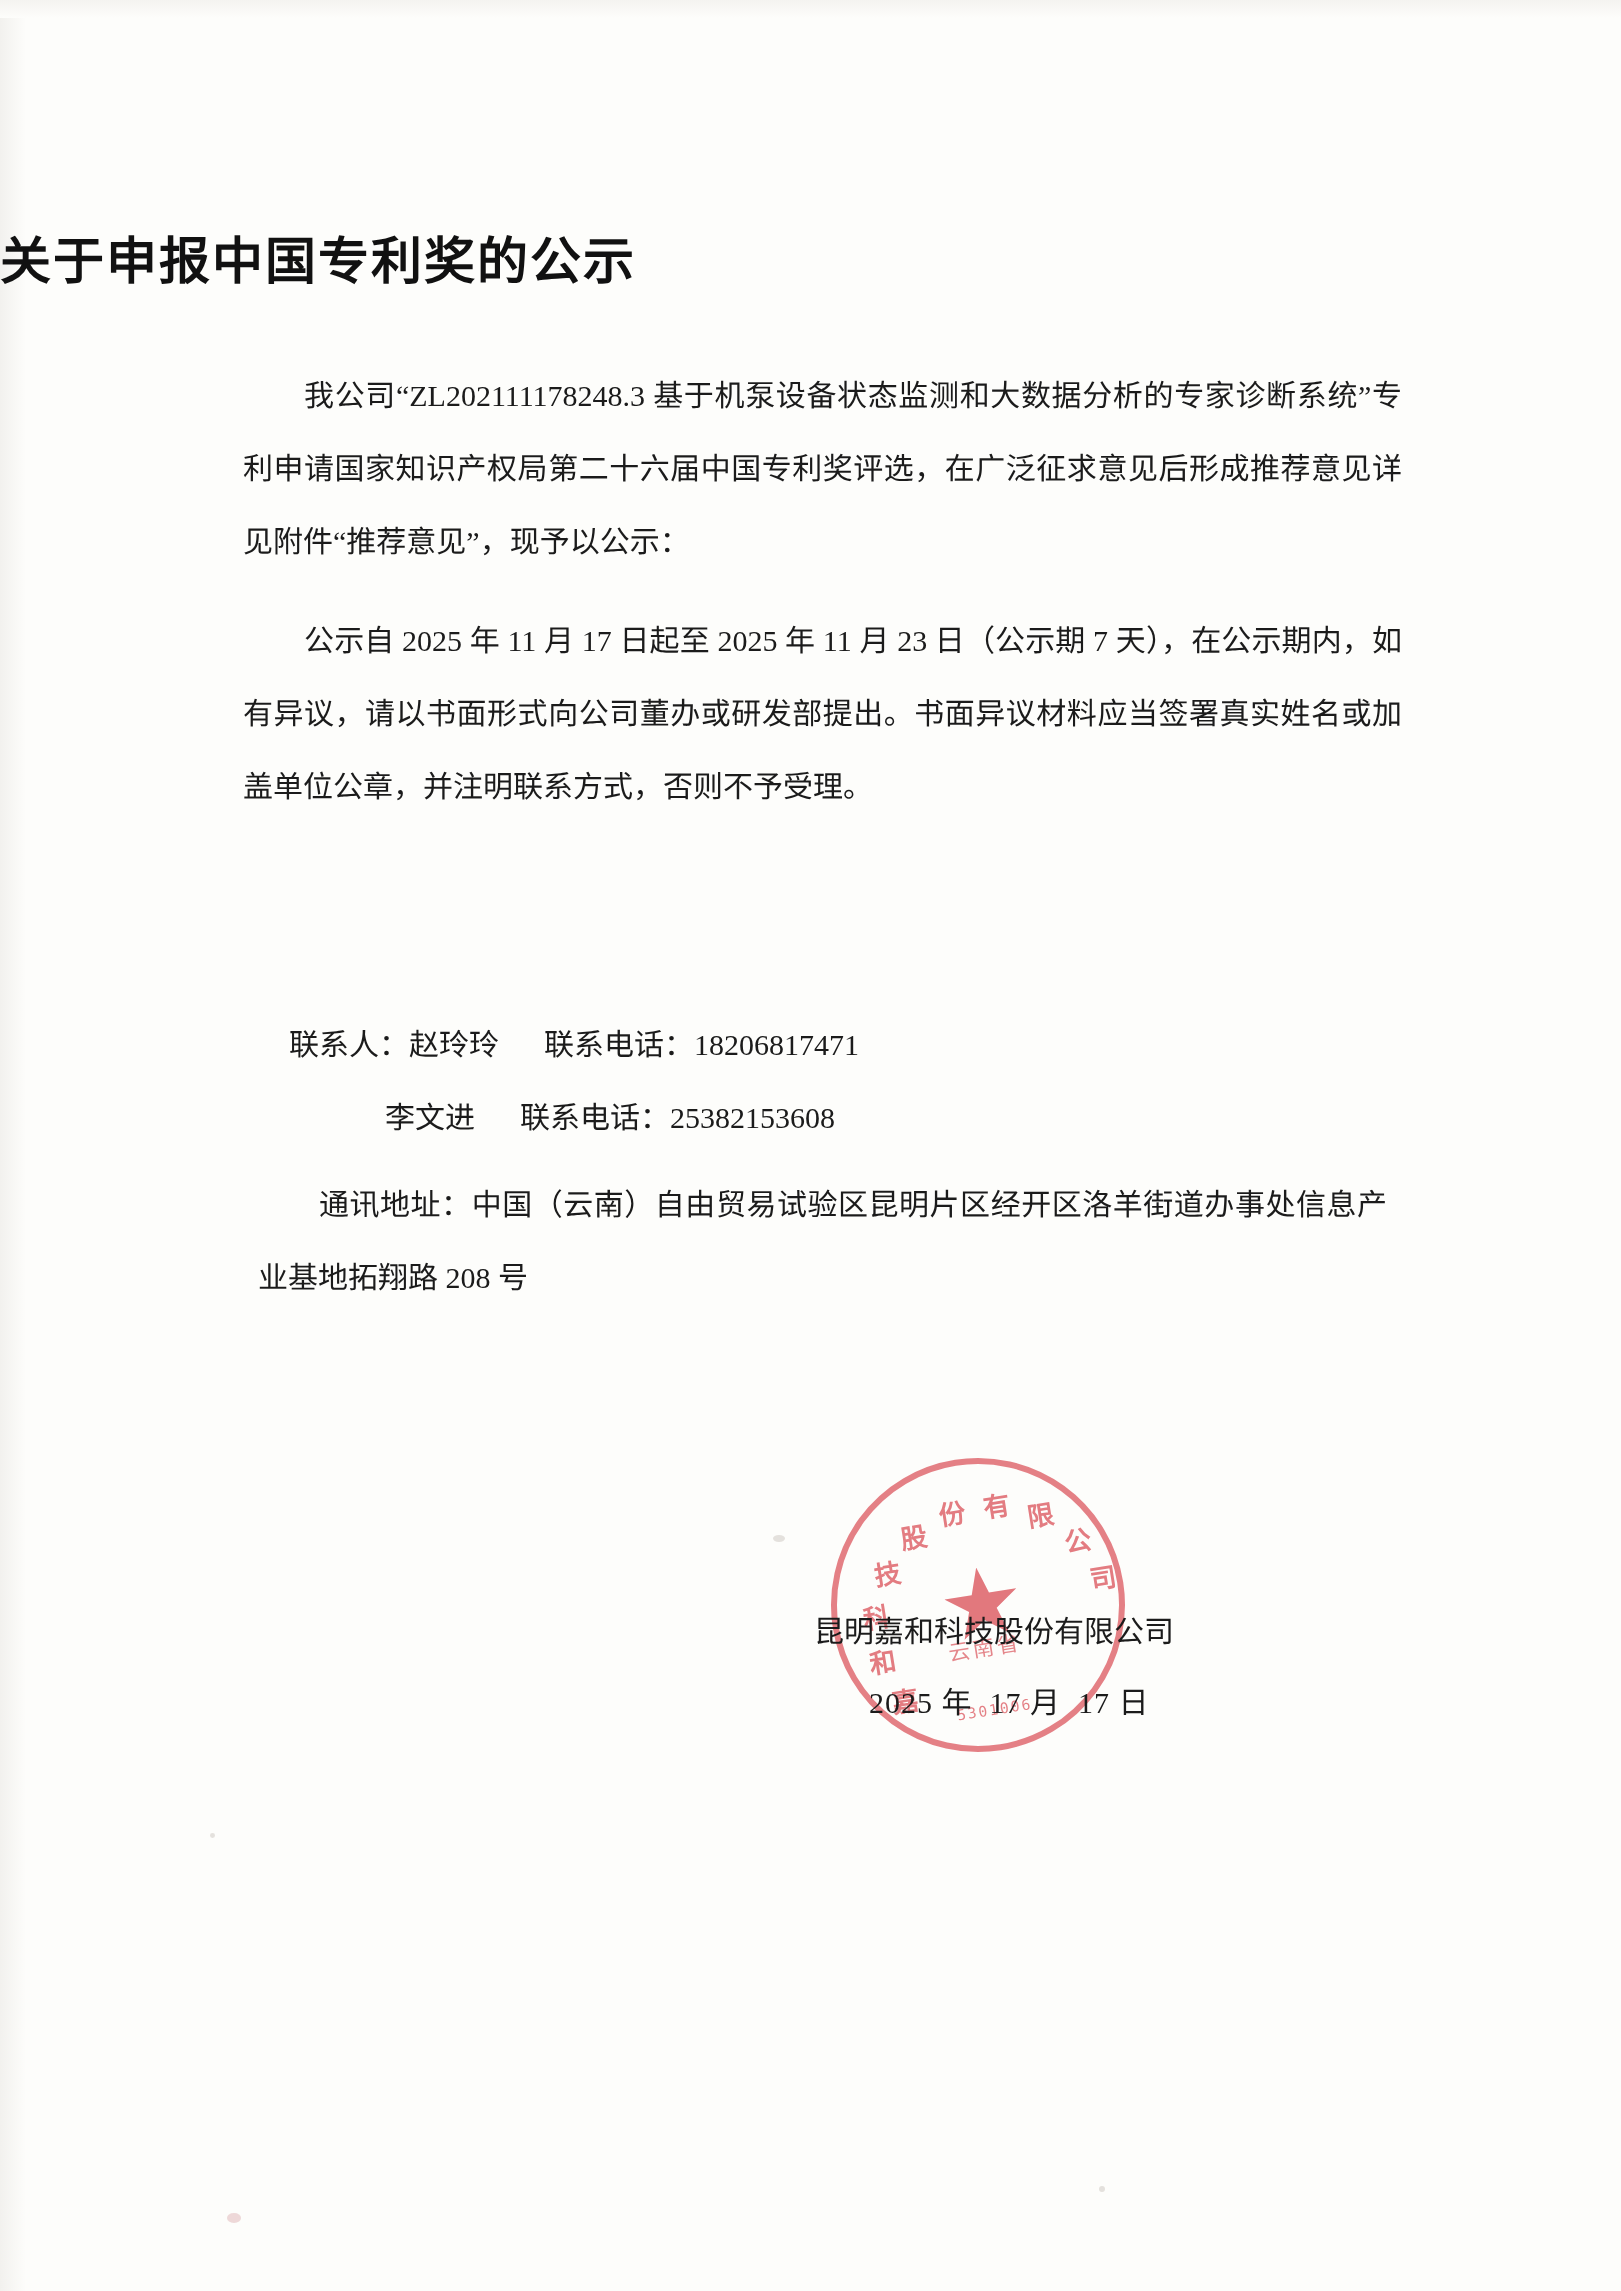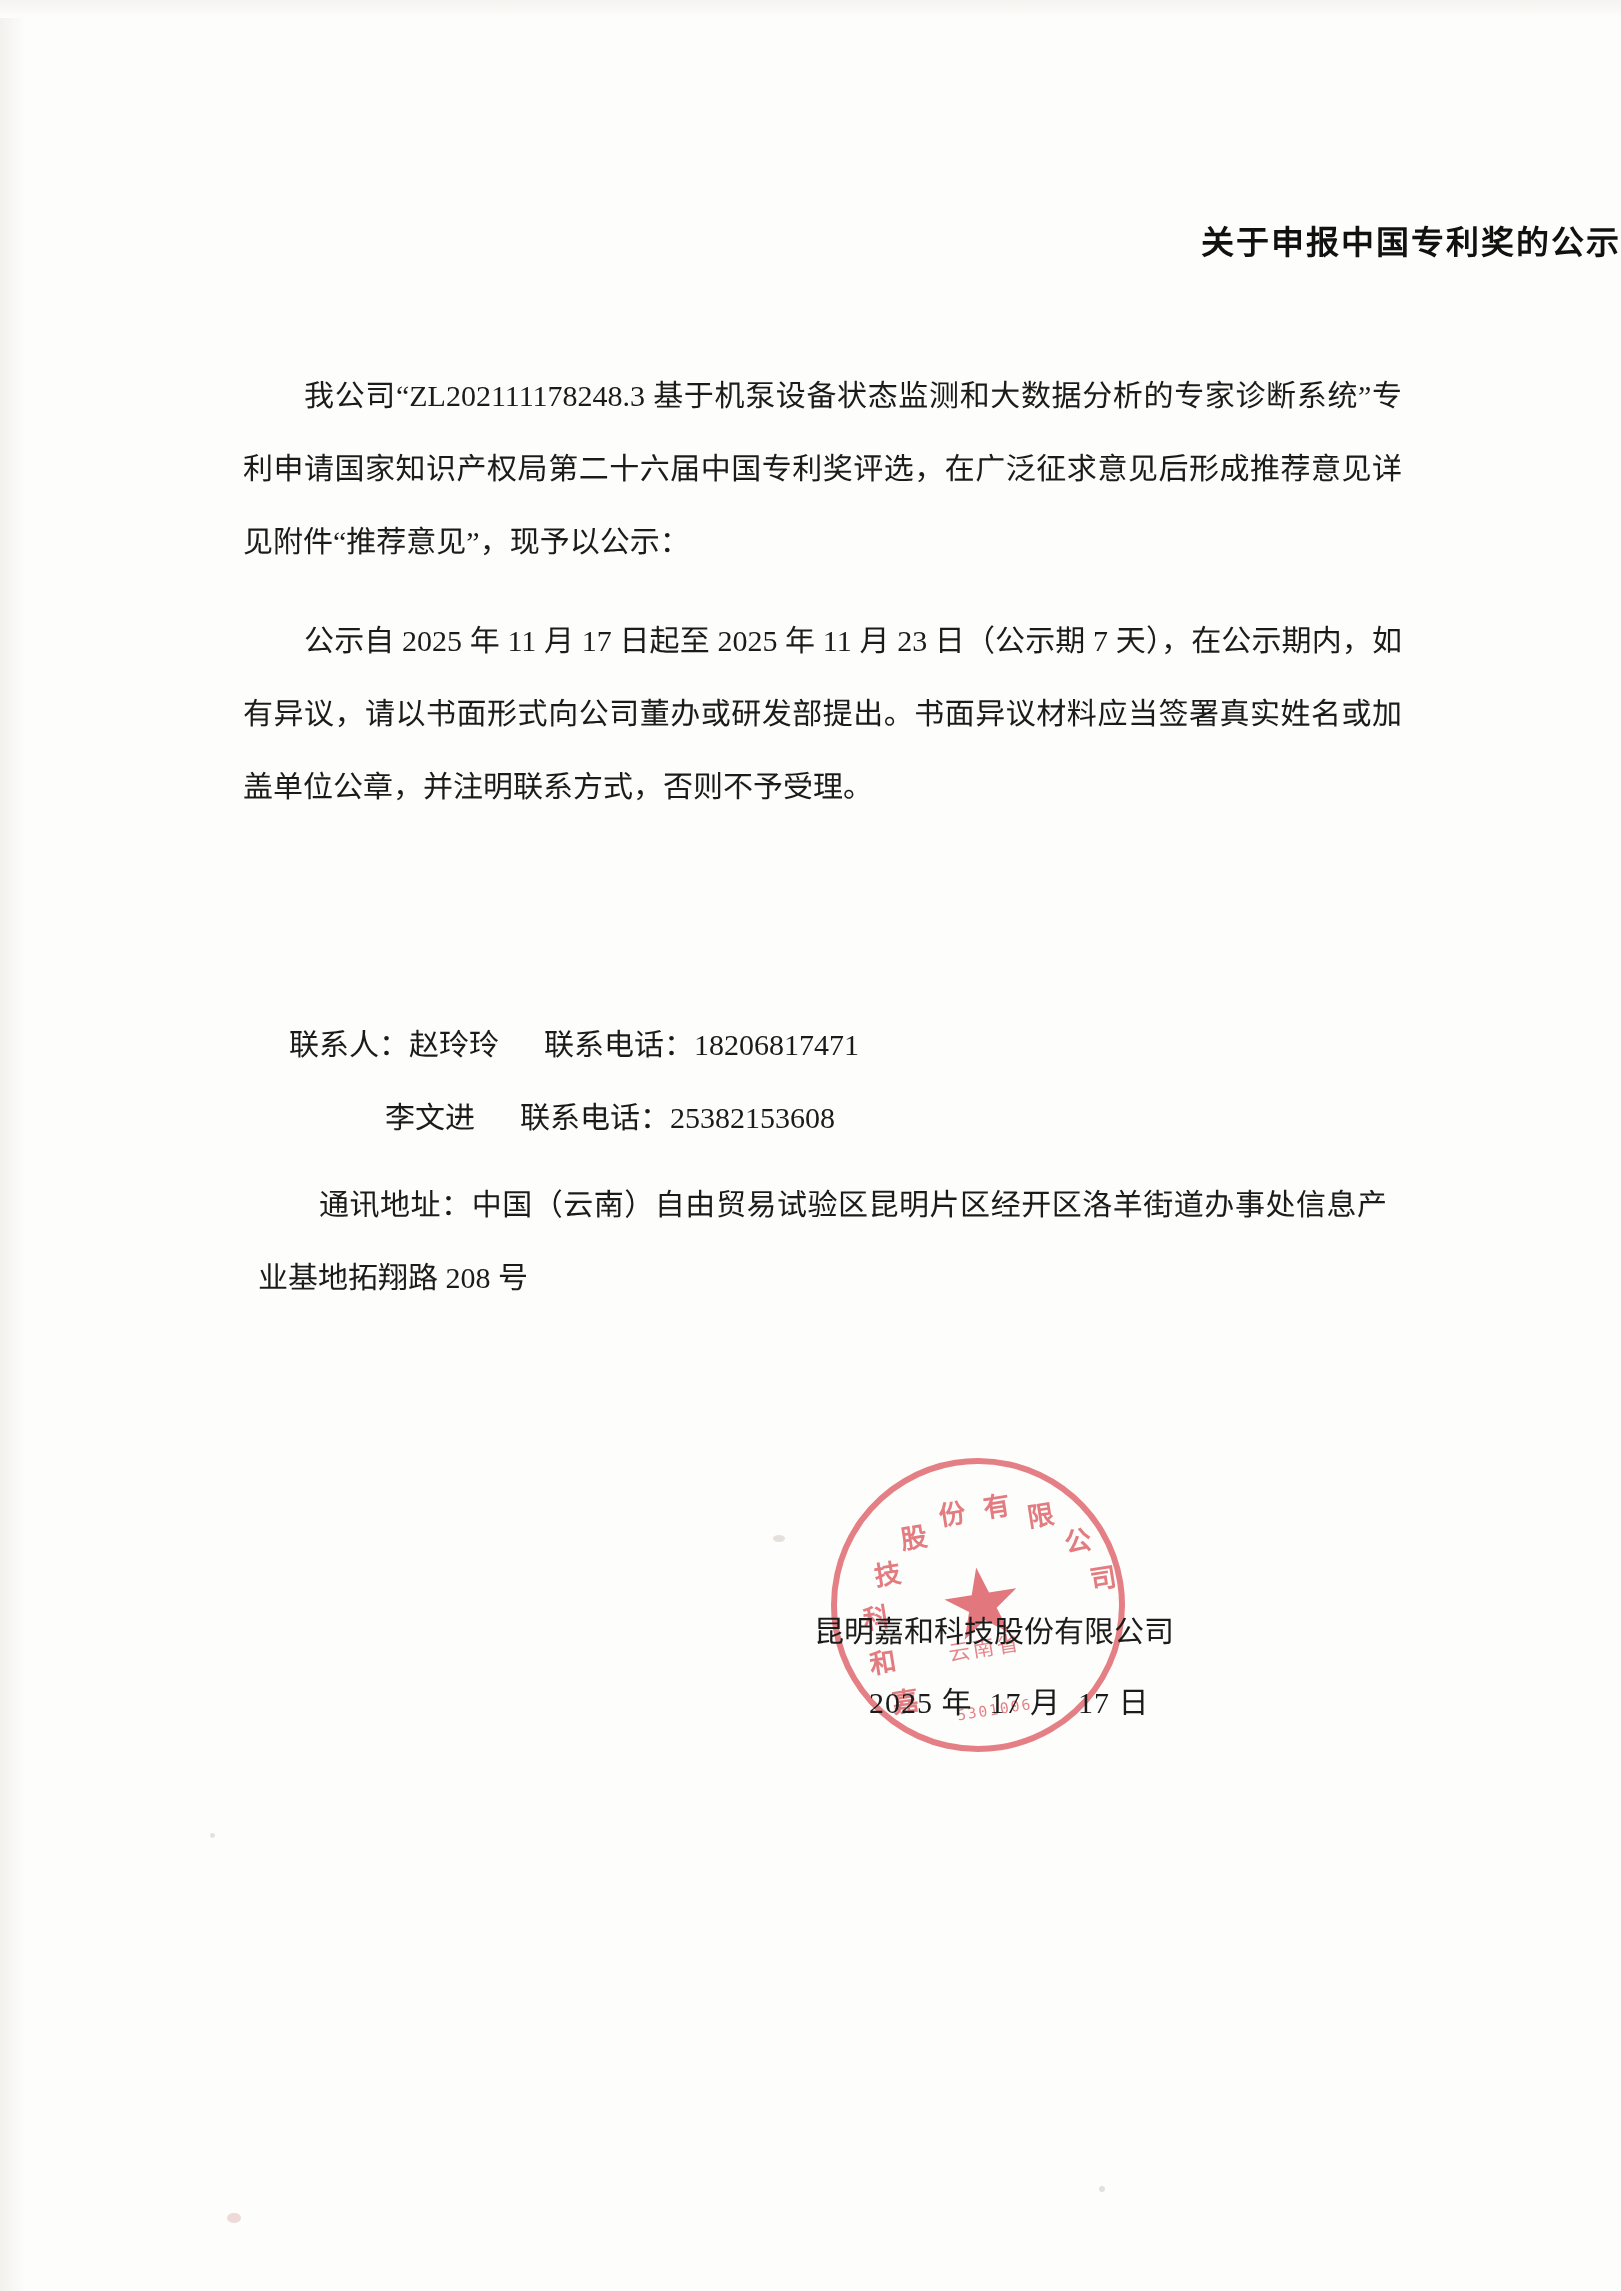--- a/index.html
+++ b/index.html
@@ -34,25 +34,25 @@
   }
   .speck {
     position: absolute;
     background: #cfcbc4;
     border-radius: 50%;
     opacity: .55;
     pointer-events: none;
   }
   .doc-title {
     position: absolute;
-    top: 194px;
+    top: 186px;
     left: 0;
     width: 100%;
-    text-align: right;
-    font-size: 33px;
+    text-align: left;
+    font-size: 51px;
     font-weight: bold;
     letter-spacing: 2px;
     font-family: "DejaVu Sans", "Liberation Sans", sans-serif;
     color: #111111;
   }
   .body-block {
     position: absolute;
     left: 243px;
     width: 1159px;
     top: 359px;

